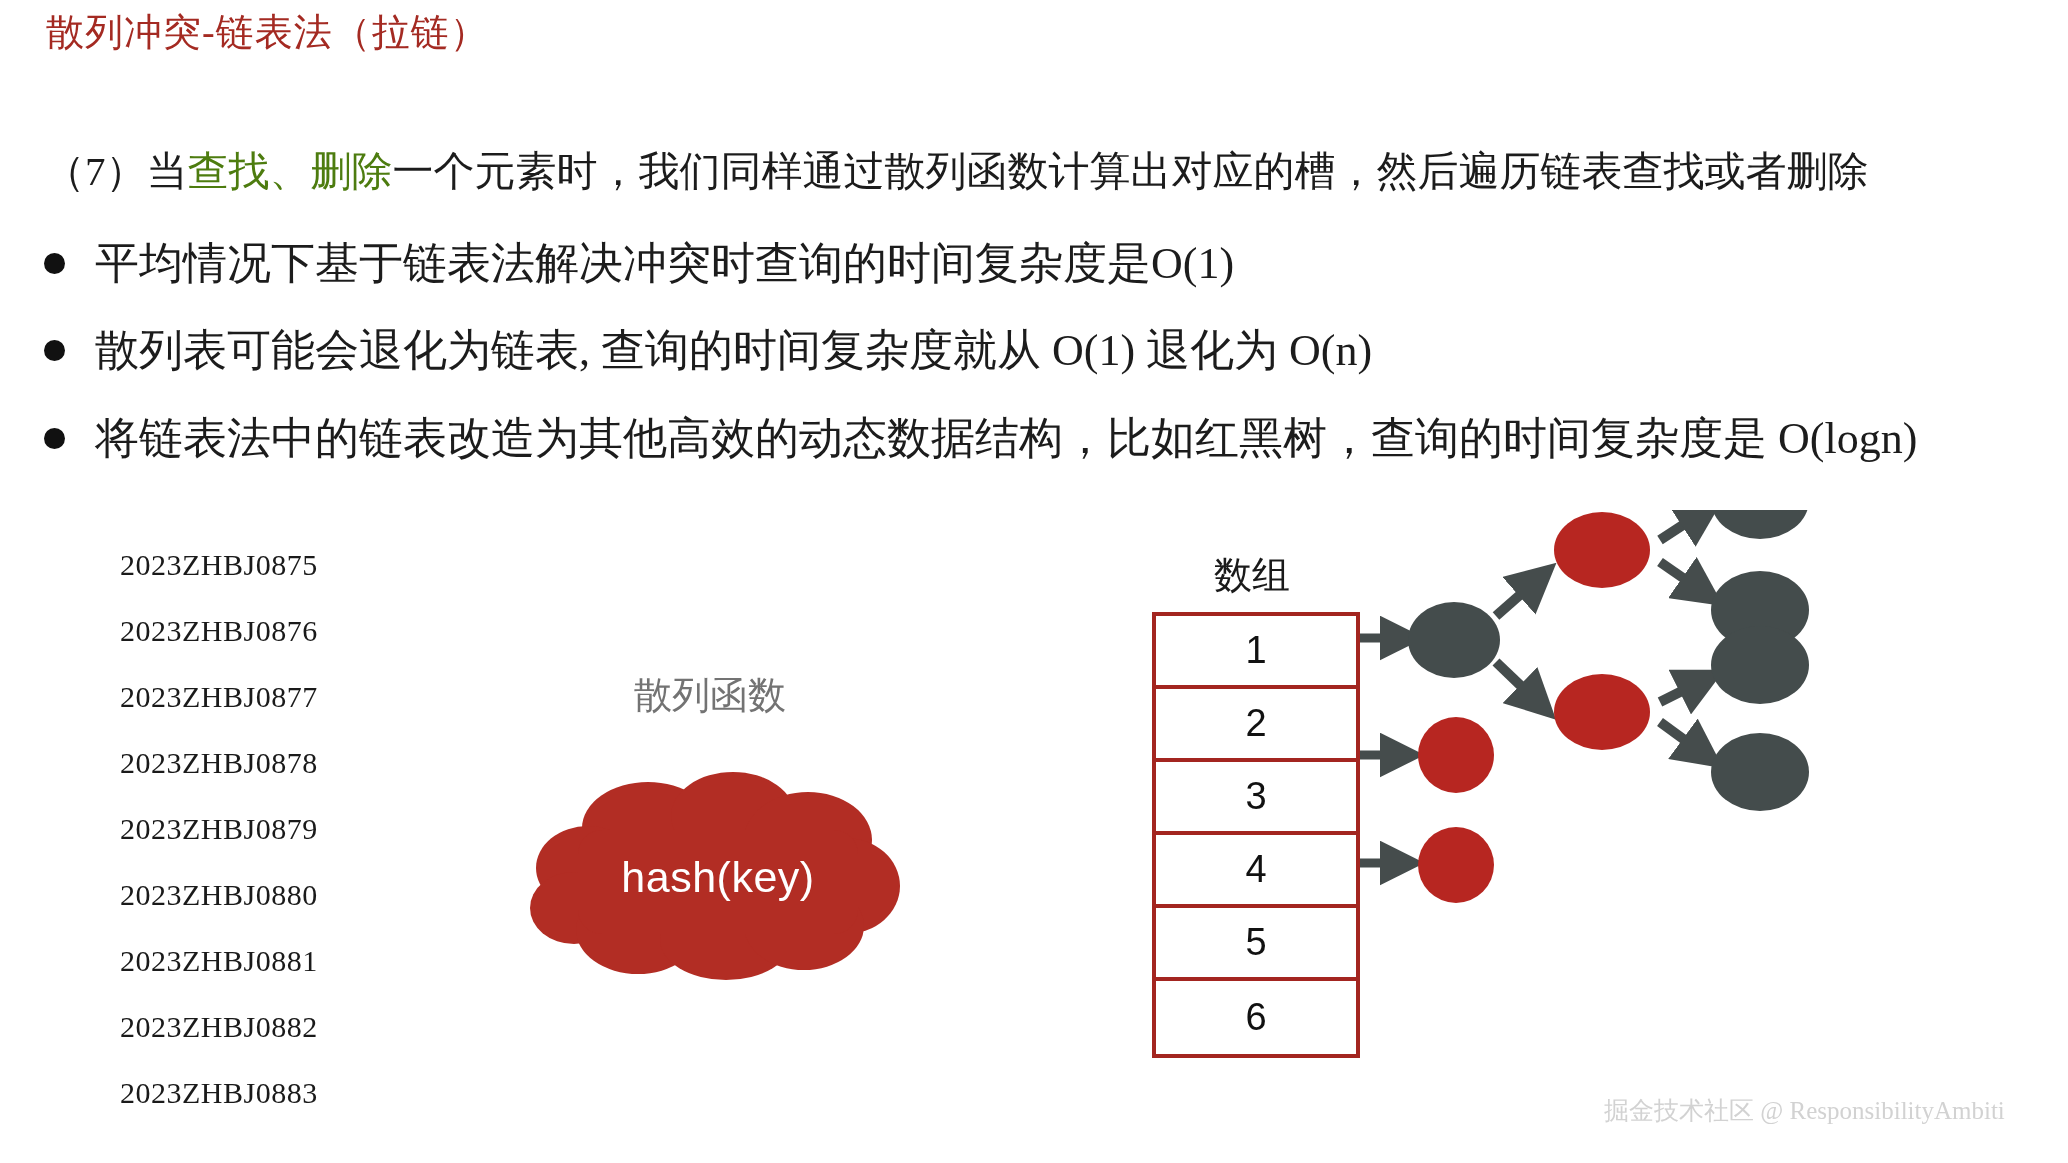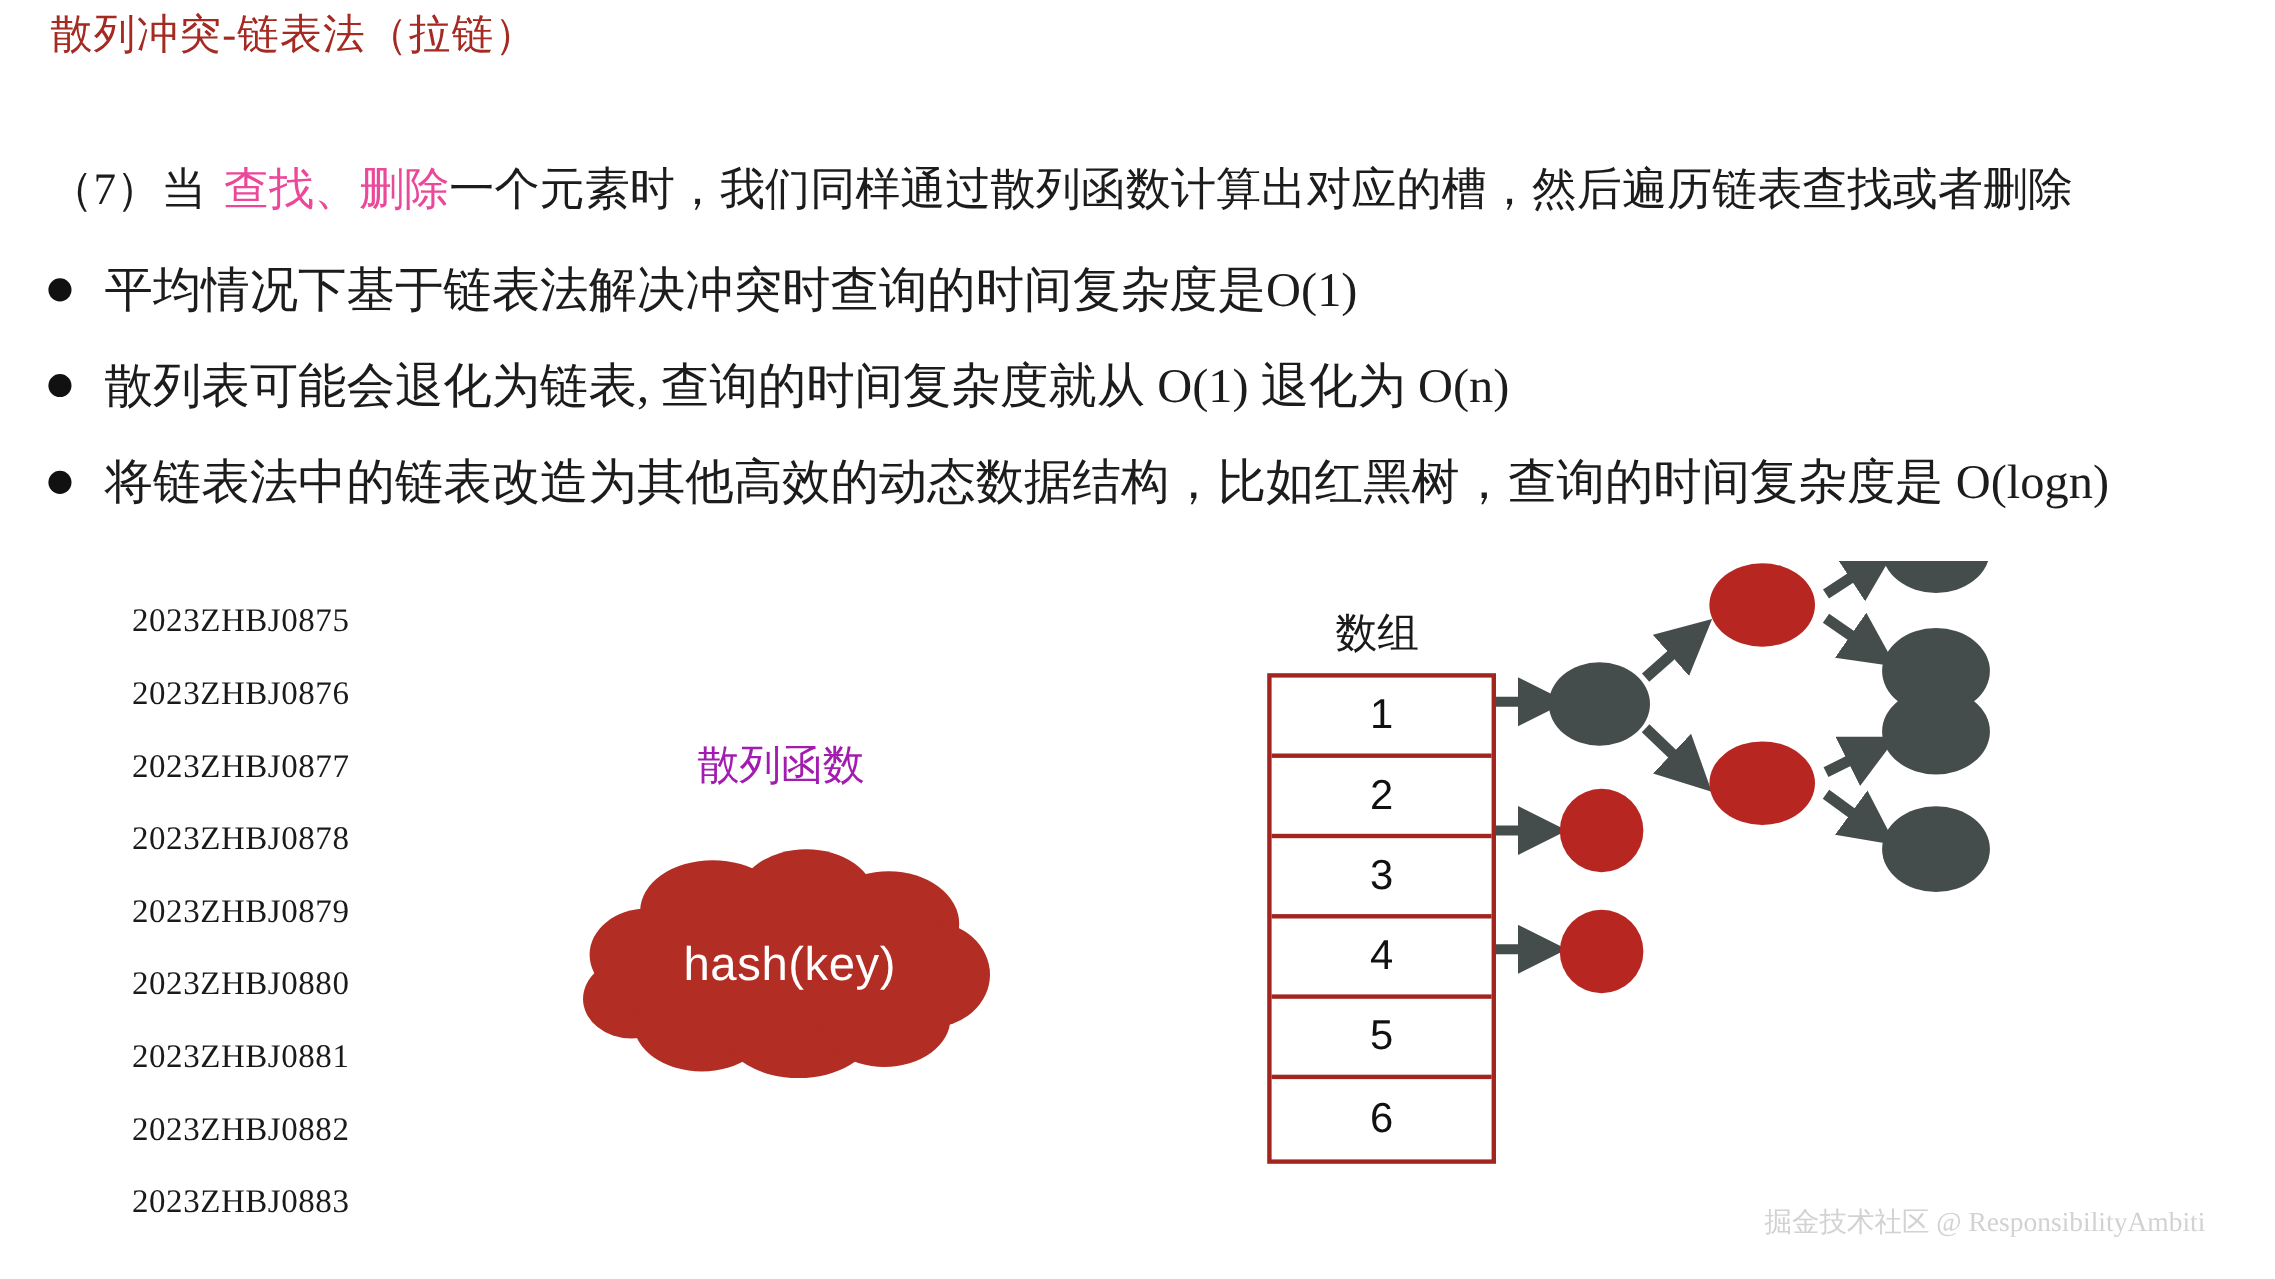--- a/index.html
+++ b/index.html
@@ -31,21 +31,21 @@
   
   #intro-line {
     position: absolute;
     left: 44px;
     top: 146px;
     font-size: 41px;
     line-height: 1.25;
     white-space: nowrap;
     color: #1c1c1c;
   }
-  #intro-line .hl { color: #ec4899; margin-left: 16px; }
+  #intro-line .hl { color: #4d7c0f; }
 
   
   .bullet-row {
     position: absolute;
     left: 44px;
     font-size: 44px;
     line-height: 1.25;
     white-space: nowrap;
     color: #1c1c1c;
     display: flex;
@@ -84,21 +84,21 @@
     letter-spacing: 2px;
   }
 
   
   #hash-label {
     position: absolute;
     left: 634px;
     top: 670px;
     font-size: 38px;
     white-space: nowrap;
-    color: #a21caf;
+    color: #737373;
   }
   #cloud-wrap {
     position: absolute;
     left: 528px;
     top: 768px;
     width: 380px;
     height: 212px;
   }
   #cloud-wrap svg { display: block; width: 380px; height: 212px; }
   #cloud-text {

